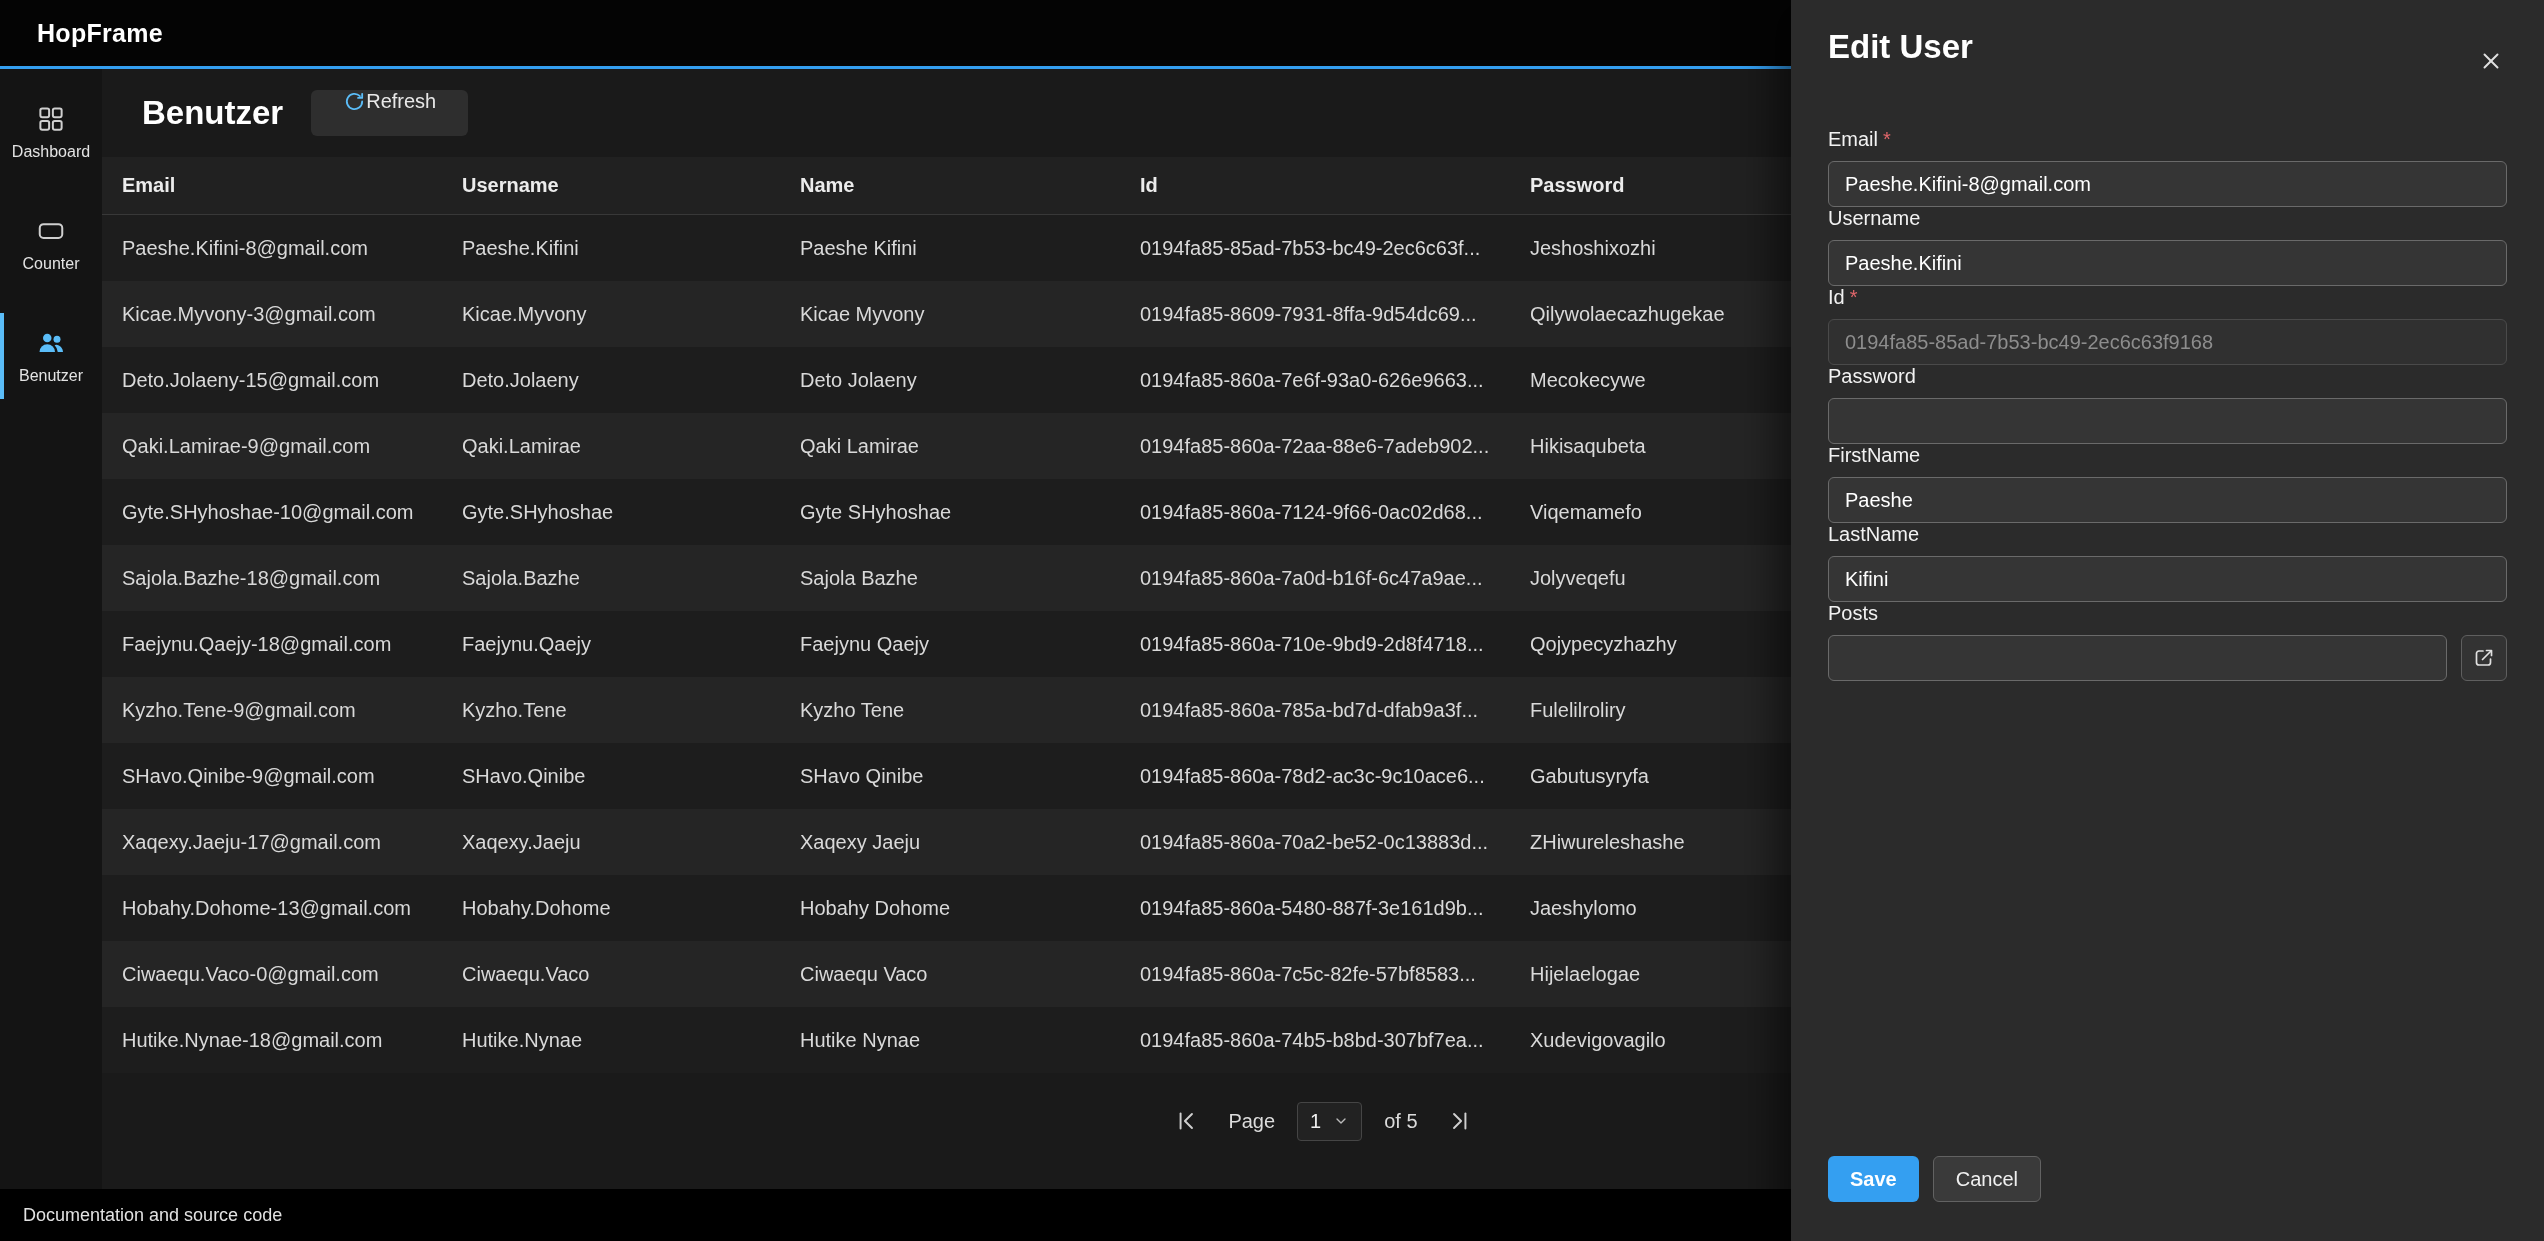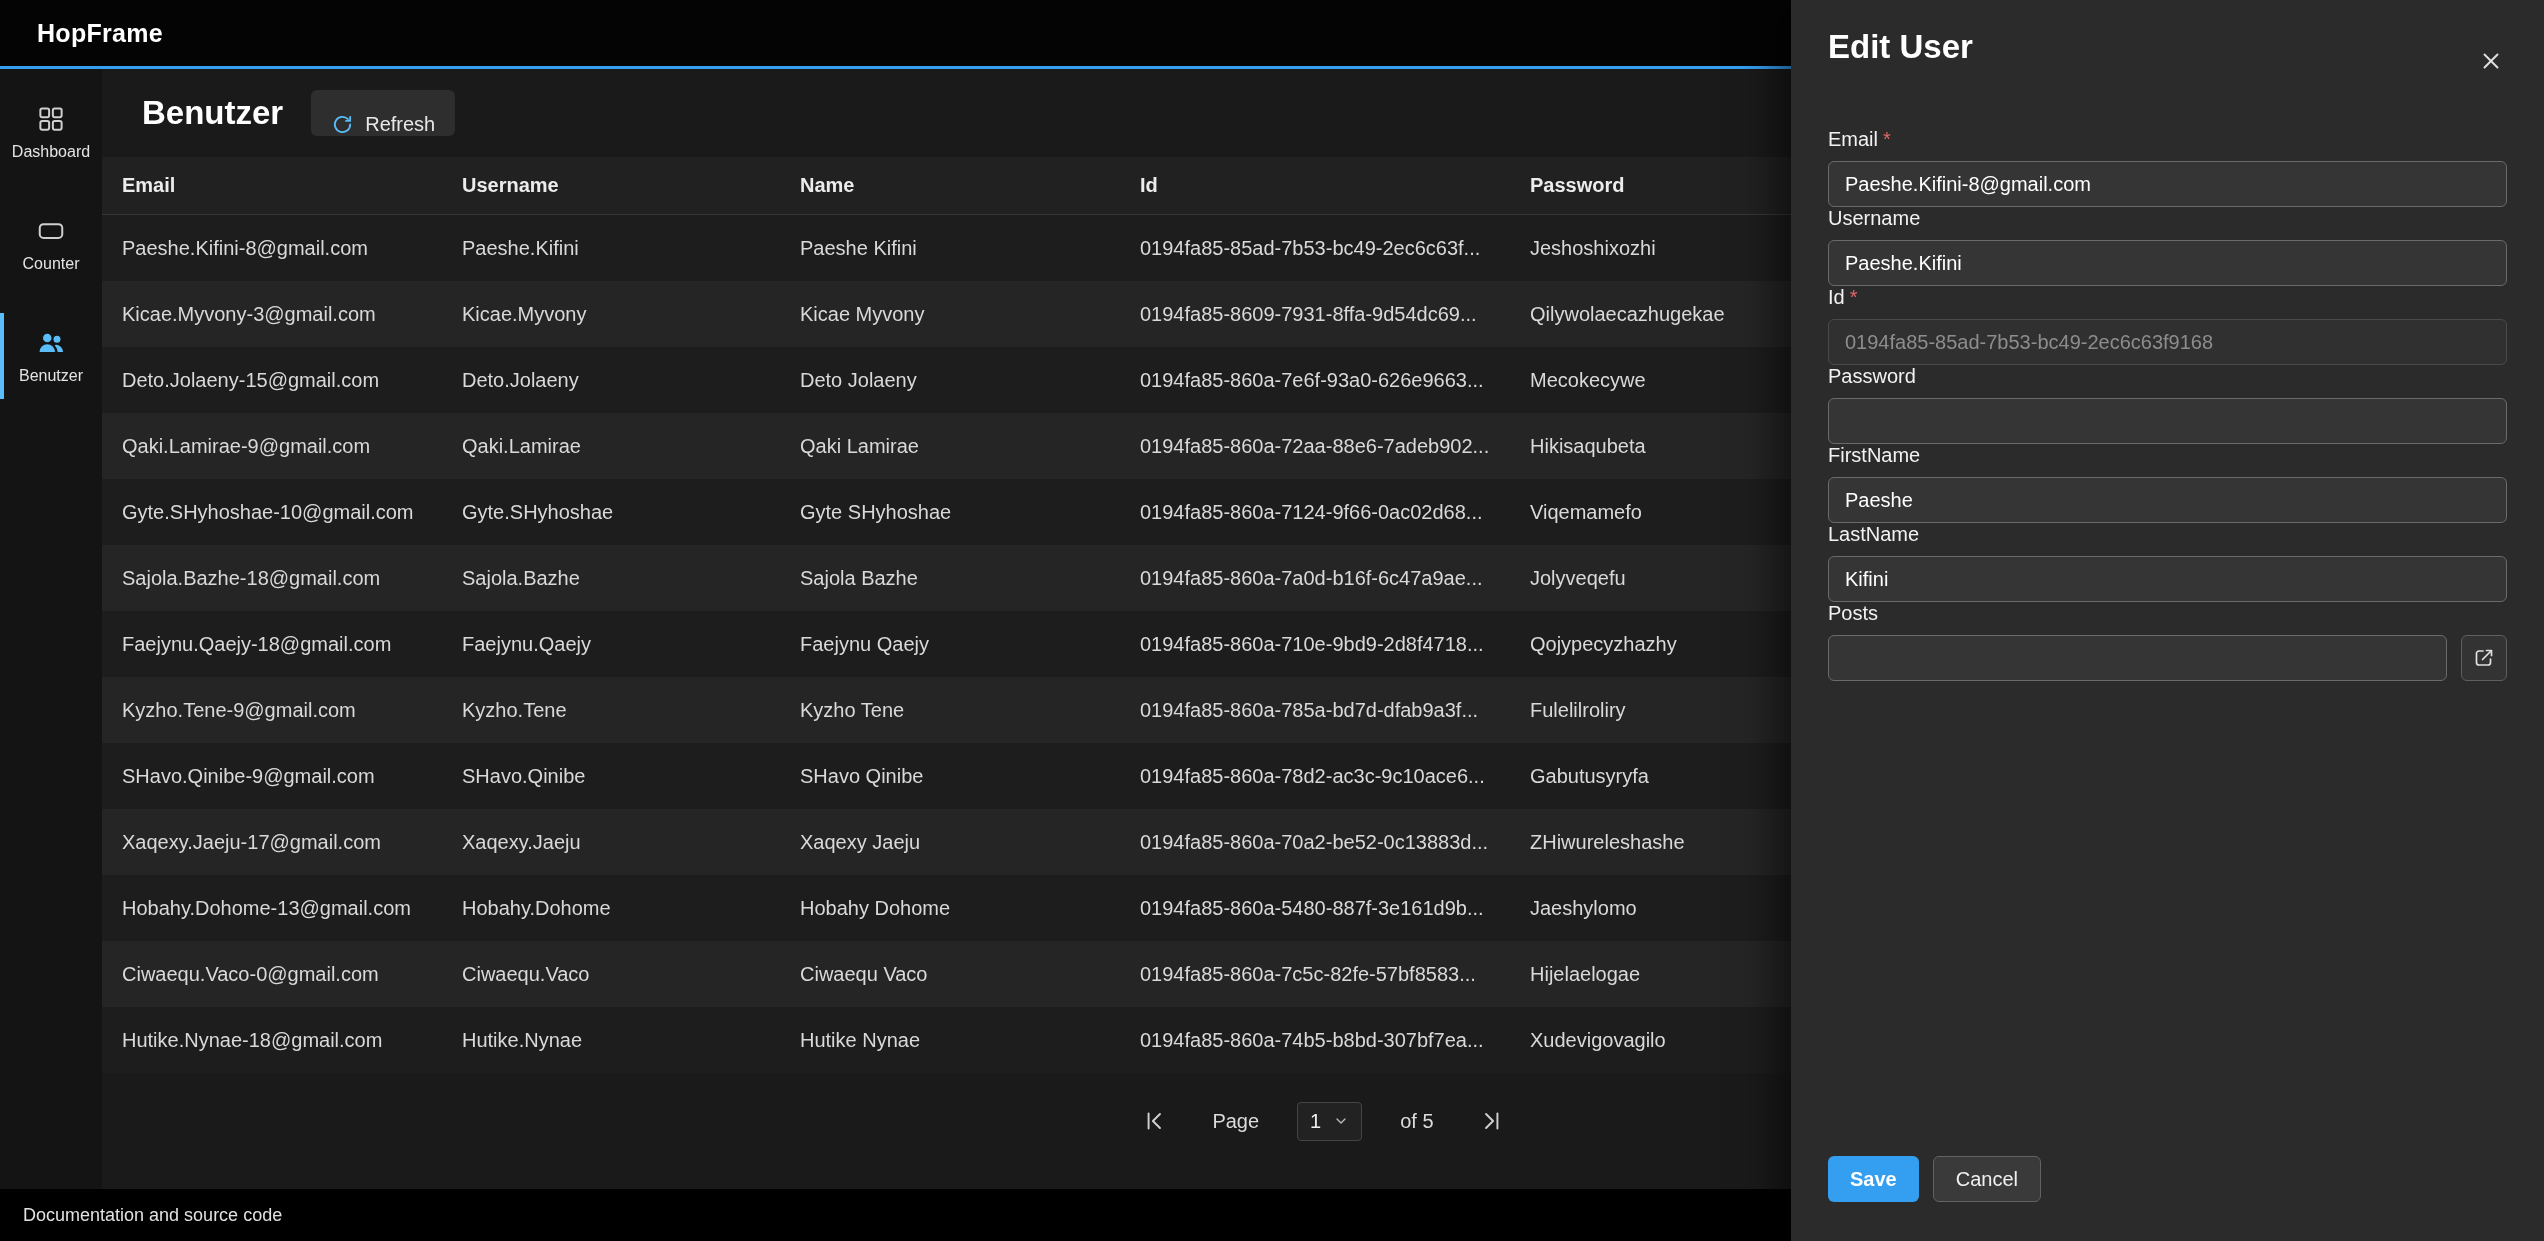--- a/index.html
+++ b/index.html
@@ -20,36 +20,36 @@
                justify-content:center; gap:9px; cursor:pointer; color:#cfcfcf; }
   .side-item .s-label { font-size:16px; color:#e3e3e3; }
   .side-item.active { box-shadow: inset 4px 0 0 #5bbdf8; }
   .side-item.active .s-icon { color:#5bbdf8; }
   .s-icon { width:30px; height:30px; }
 
   
   .main { flex:1; display:flex; flex-direction:column; min-width:0; }
   .title-row { height:88px; display:flex; align-items:center; padding-left:40px; gap:28px; }
   .page-title { font-size:33px; font-weight:700; color:#fff; }
-  .refresh-btn { display:flex; align-items:flex-end; gap:11px; height:46px; padding:0 20px;
+  .refresh-btn { display:flex; align-items:flex-start; height:46px; padding:0 32px;
                  background:#2e2e2e; border:none; border-radius:6px; color:#e8e8e8;
                  font-size:20px; font-family:inherit; cursor:pointer; }
   .refresh-btn svg { width:23px; height:23px; color:#5bbdf8; }
 
   
   .thead { display:flex; align-items:center; height:58px; background:#212121;
            border-bottom:1px solid #383838; padding-left:20px; font-weight:700; font-size:20px; color:#ececec; }
   .trow { display:flex; align-items:center; height:66px; padding-left:20px; font-size:20px; color:#d9d9d9; cursor:pointer; }
   .tbody .trow:nth-child(odd)  { background:#1d1d1d; }
   .tbody .trow:nth-child(even) { background:#252525; }
   .tcell,.hcell { padding-right:16px; white-space:nowrap; overflow:hidden; }
   .col-email{width:340px}.col-username{width:338px}.col-name{width:340px}.col-id{width:390px}.col-password{flex:1}
 
   
-  .pager { margin-top:28px; display:flex; align-items:center; justify-content:center; gap:38px;
+  .pager { margin-top:28px; display:flex; align-items:center; justify-content:center; gap:22px;
            font-size:20px; color:#dcdcdc; }
   .pg-btn { width:40px; height:40px; background:transparent; border:none; display:flex;
             align-items:center; justify-content:center; cursor:pointer; color:#cfcfcf; }
   .pg-btn svg { width:26px; height:26px; }
   .page-select { display:flex; align-items:center; gap:12px; padding:7px 12px; border:1px solid #454545;
                  border-radius:4px; color:#f0f0f0; cursor:pointer; background:#222; }
   .page-select svg { width:16px; height:16px; color:#bbb; }
 
   
   .footer { height:52px; background:#000; display:flex; align-items:center; padding-left:23px;

